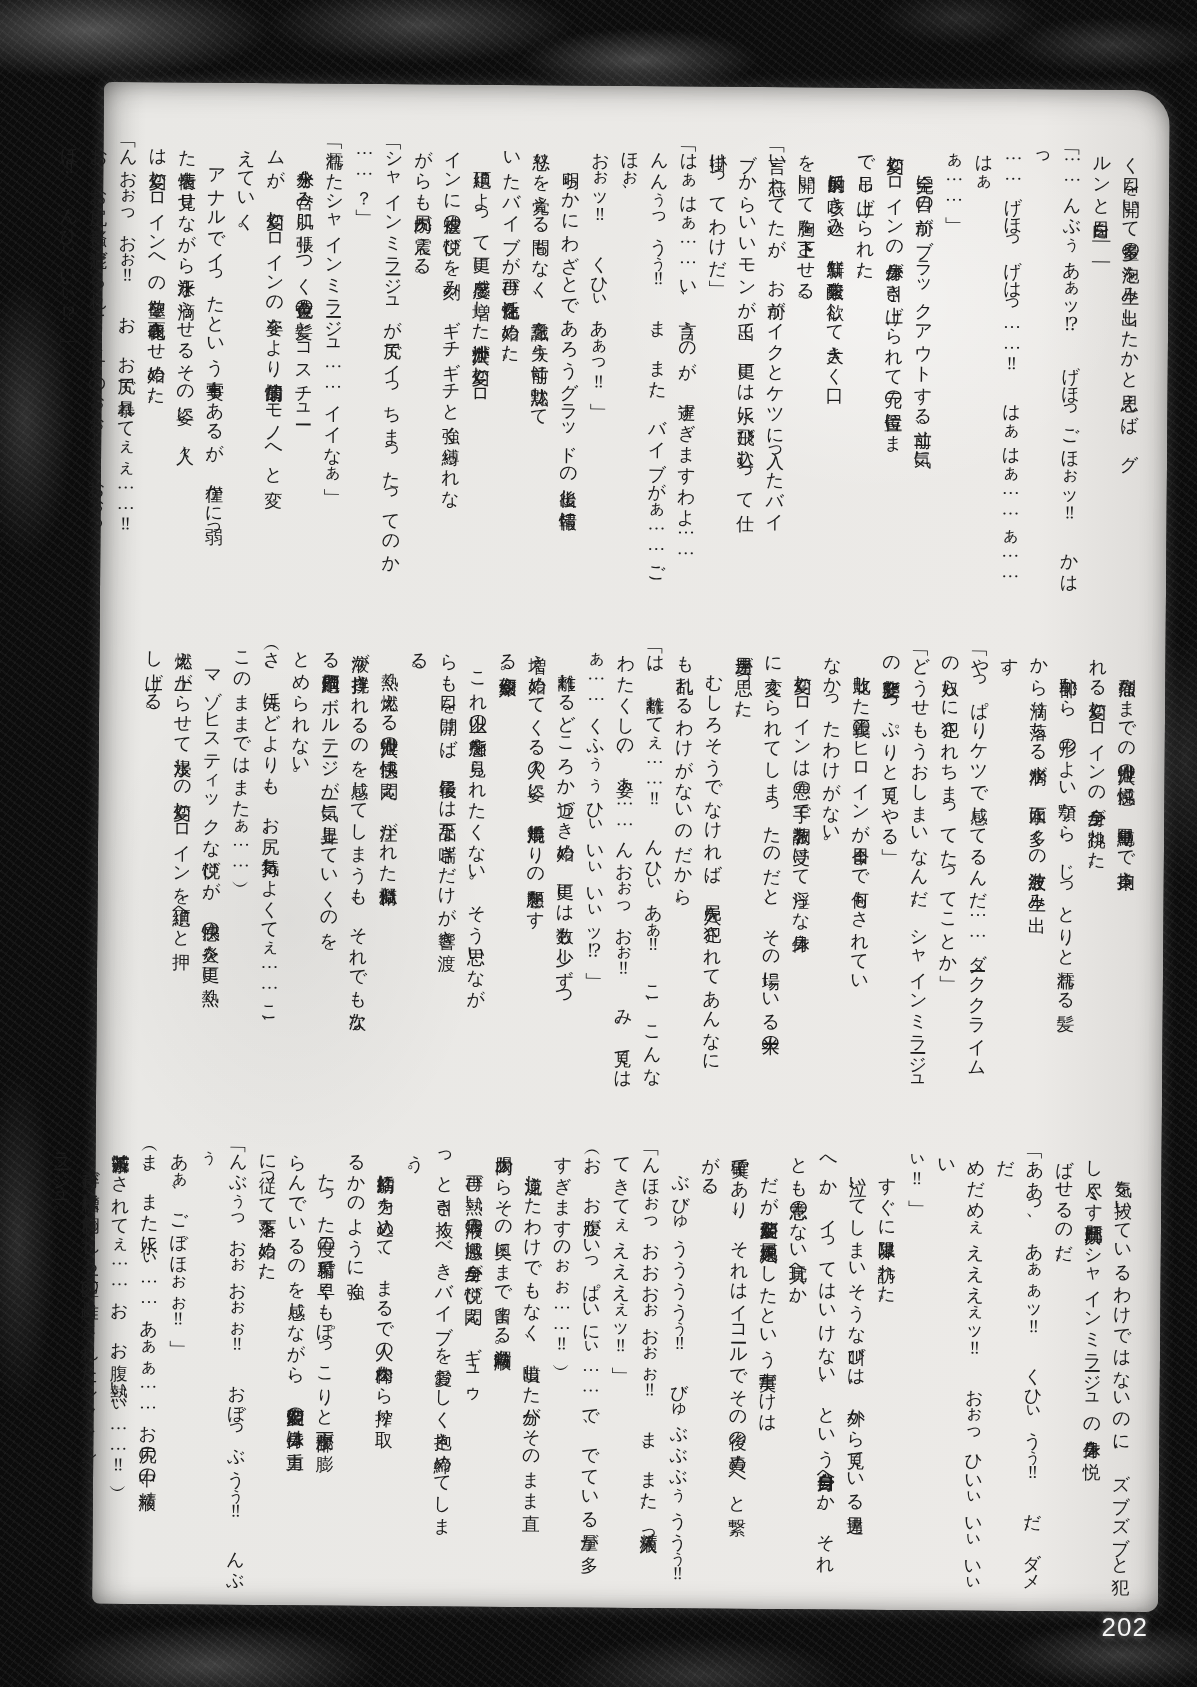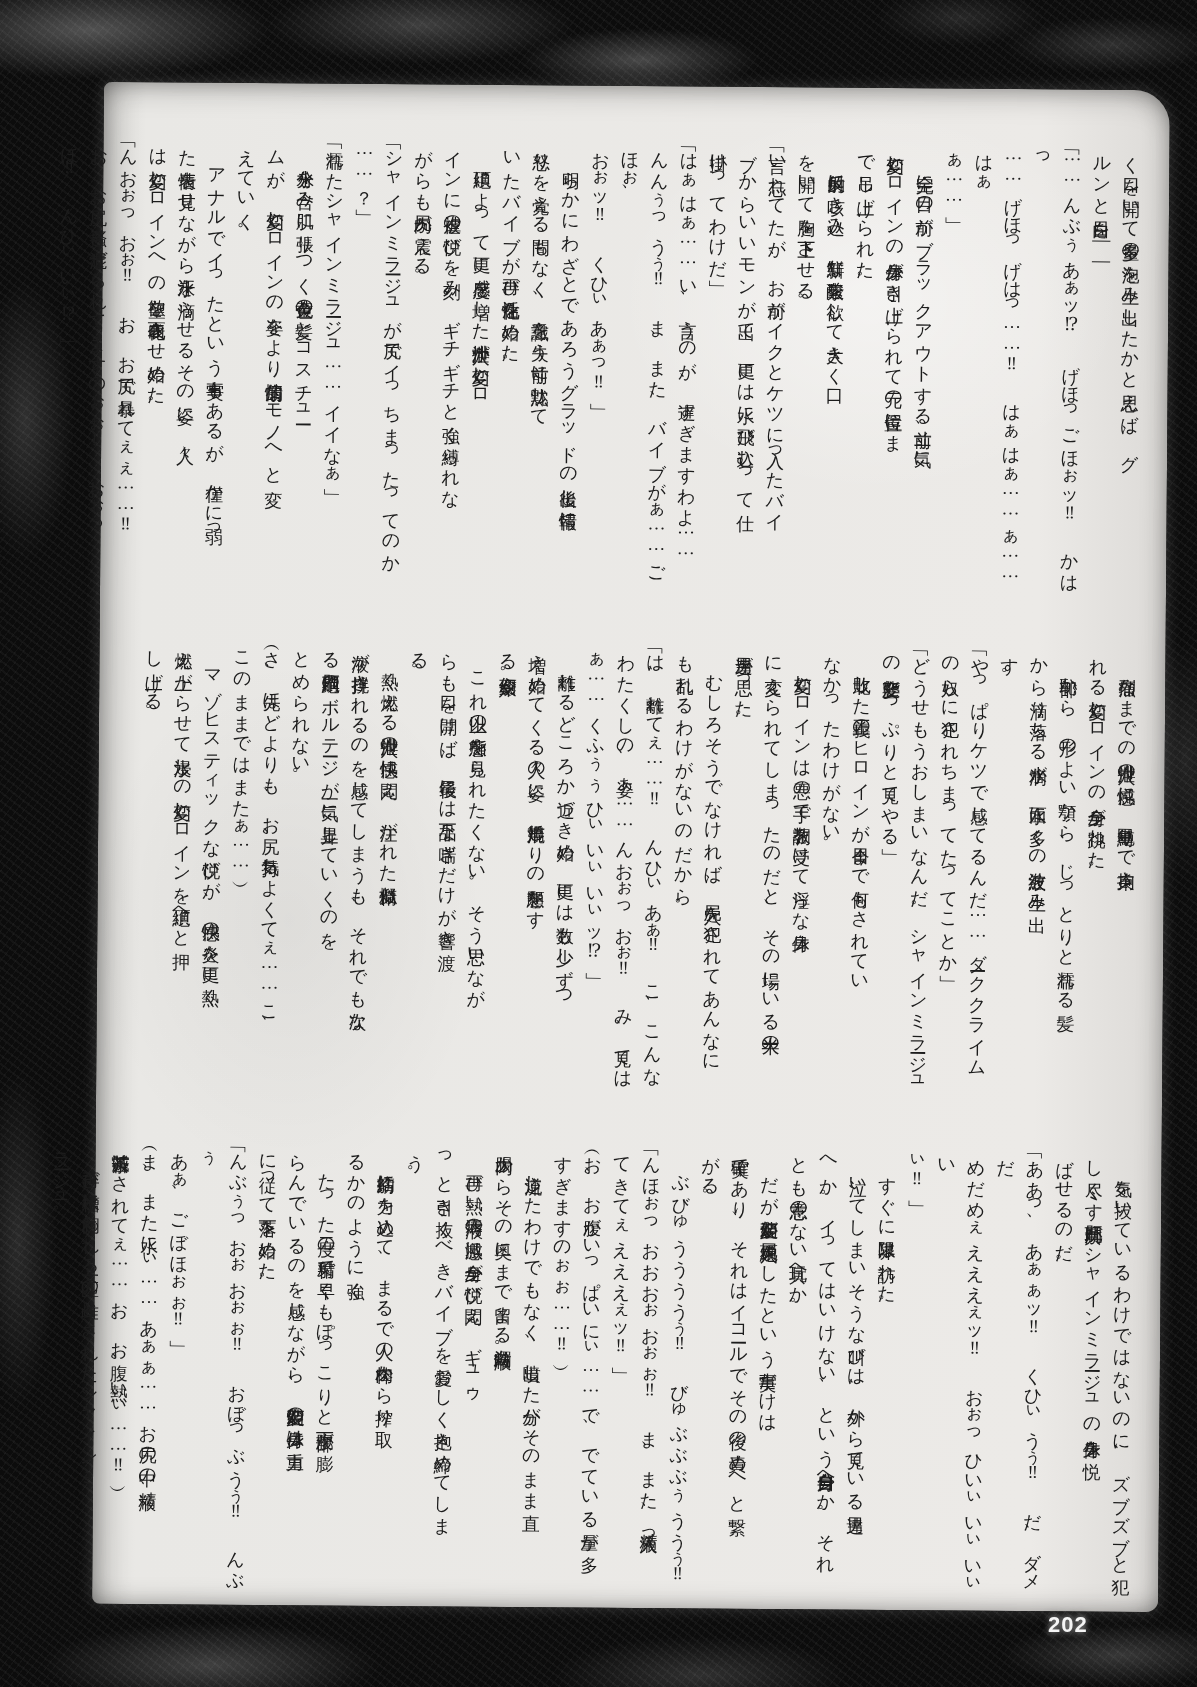--- a/index.html
+++ b/index.html
@@ -59,23 +59,23 @@
   .band-3{top:1058px;}
   .tcol{
     line-height:29.5px;         
     letter-spacing:0.6px;
     height:452px;
     margin:0;
   }
   
   .page-number{
     position:absolute;left:1048px;top:1612px;width:100px;
-    text-align:left;
+    text-align:right;
     font-family:"Liberation Sans","DejaVu Sans",sans-serif;
-    font-size:22px;font-weight:bold;color:#f5f5f5;
+    font-size:26px;font-weight:normal;color:#f5f5f5;
     text-shadow:0 0 6px rgba(255,255,255,.85), 0 1px 3px rgba(0,0,0,.95), 0 0 10px rgba(0,0,0,.8);
     letter-spacing:1px;
   }
 </style>
 </head>
 <body>
 
 <div class="bg"></div>
 
 <div class="paper">

